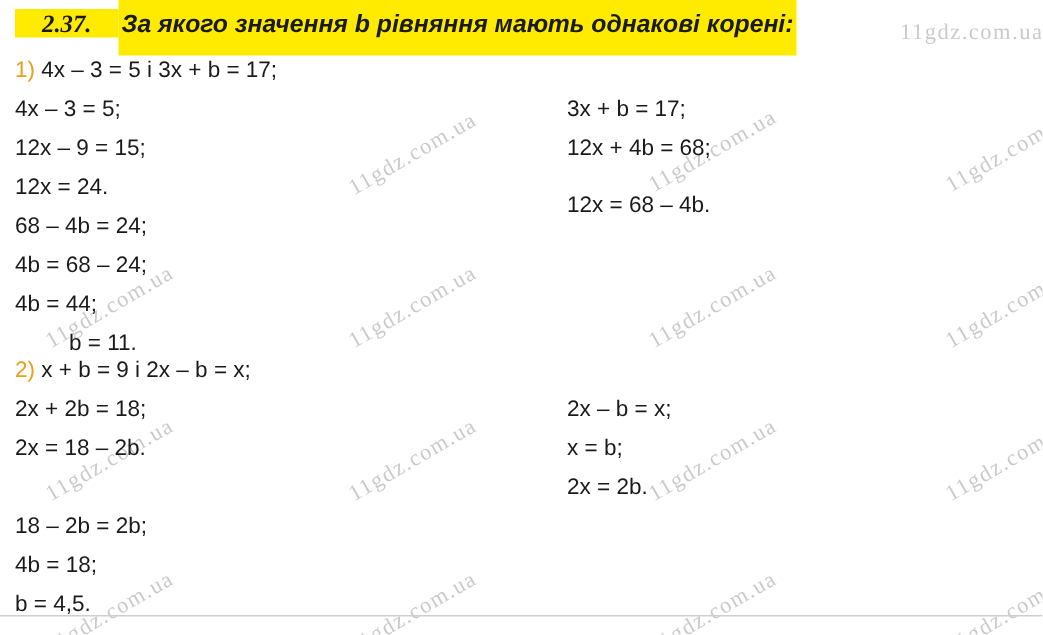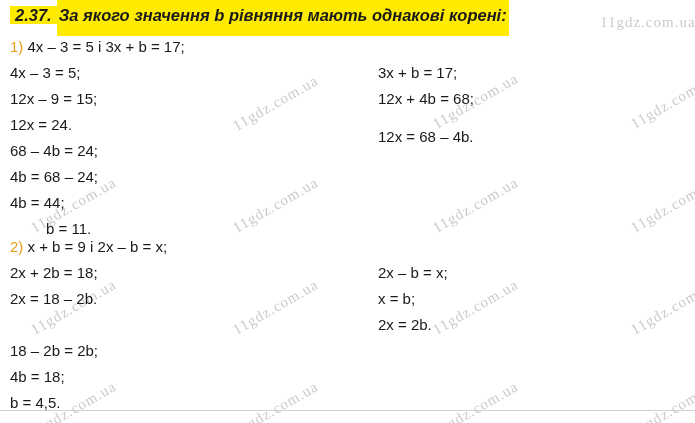--- a/index.html
+++ b/index.html
@@ -50,21 +50,22 @@
     top: 6px;
     font-size: 16.5px;
     font-weight: bold;
     font-style: italic;
     white-space: nowrap;
     z-index: 10;
   }
   .heading .num {
     background: #ffeb00;
     color: #1a1a1a;
-    padding: 0 5px;
+    padding: 0 18px;
+    font-family: Liberation Serif, serif;
   }
   .heading .txt {
     background: #ffeb00;
     color: #1a1a1a;
     padding: 12px 2px;
   }
 
   
   .line {
     position: absolute;

